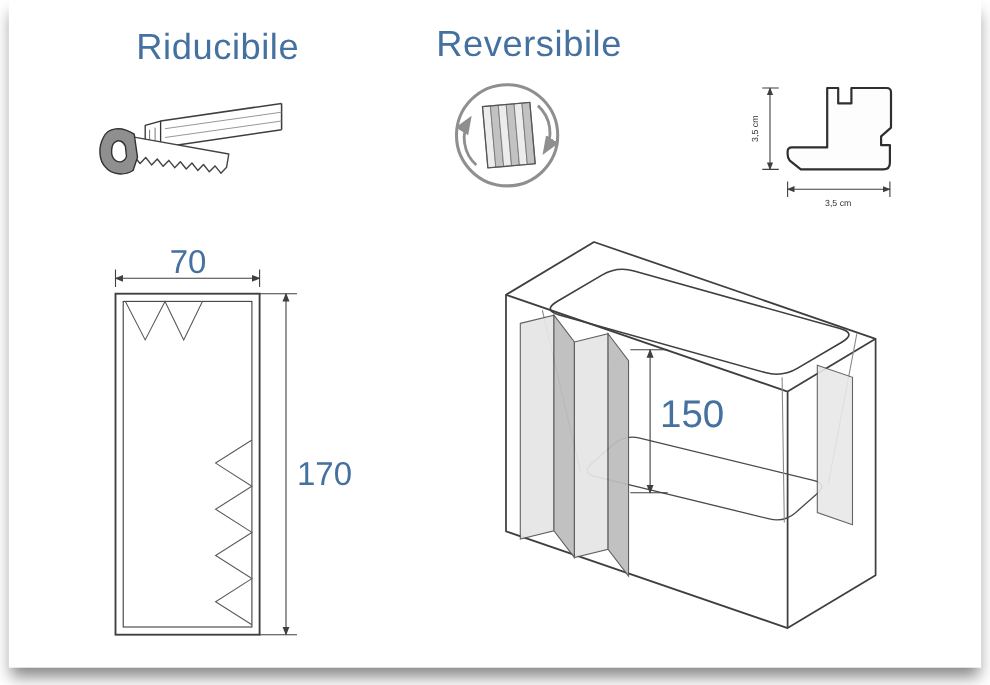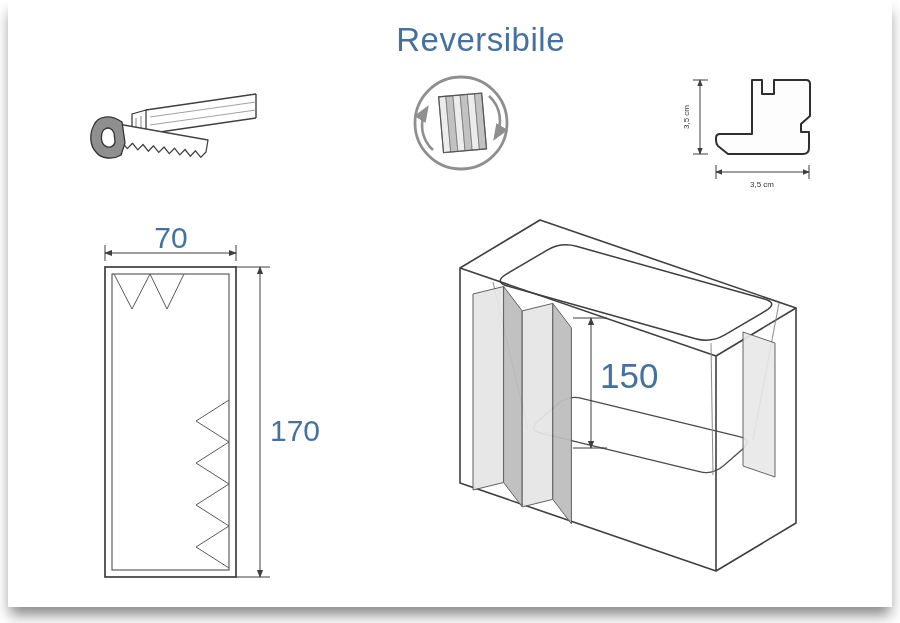--- a/index.html
+++ b/index.html
@@ -20,21 +20,22 @@
   .dim-num   { font-family:"Liberation Sans", sans-serif; font-size:30px; fill:var(--accent, #44719f); }
   .dim-num-lg{ font-family:"Liberation Sans", sans-serif; font-size:35px; fill:var(--accent, #44719f); }
   .dim-small { font-family:"Liberation Sans", sans-serif; font-size:8px; fill:#333333; }
 </style>
 </head>
 <body style="background: rgb(255, 255, 255);">
 
 <div class="stage">
   <div class="card">
 
-    <h2 class="feature-title" style="left:347px; top:21px;text-align:right;">Reversibile</h2>
+    <h2 class="feature-title" style="left:85px; top:24px;">Riducibile</h2>
+    <h2 class="feature-title" style="left:368px; top:21px;">Reversibile</h2>
 
     <svg class="abs" style="left:80px; top:78px;" width="170" height="100" viewBox="0 0 170 100">
       <g fill="none" stroke="#3f3f3f" stroke-width="1.4">
         <path d="M 58,32 L 168,16 M 58,56 L 168,40 M 168,16 L 168,40"></path>
         <path d="M 62,39 L 168,24 M 62,47 L 168,32" stroke="#8a8a8a" stroke-width="0.8"></path>
       </g>
       <g>
         <polygon points="44,36 58,32 58,56 44,60" fill="#ffffff" stroke="#333333" stroke-width="1.2"></polygon>
         <path d="M 48,40 L 48,56 M 53,38 L 53,54" fill="none" stroke="#666666" stroke-width="0.8"></path>
       </g>

